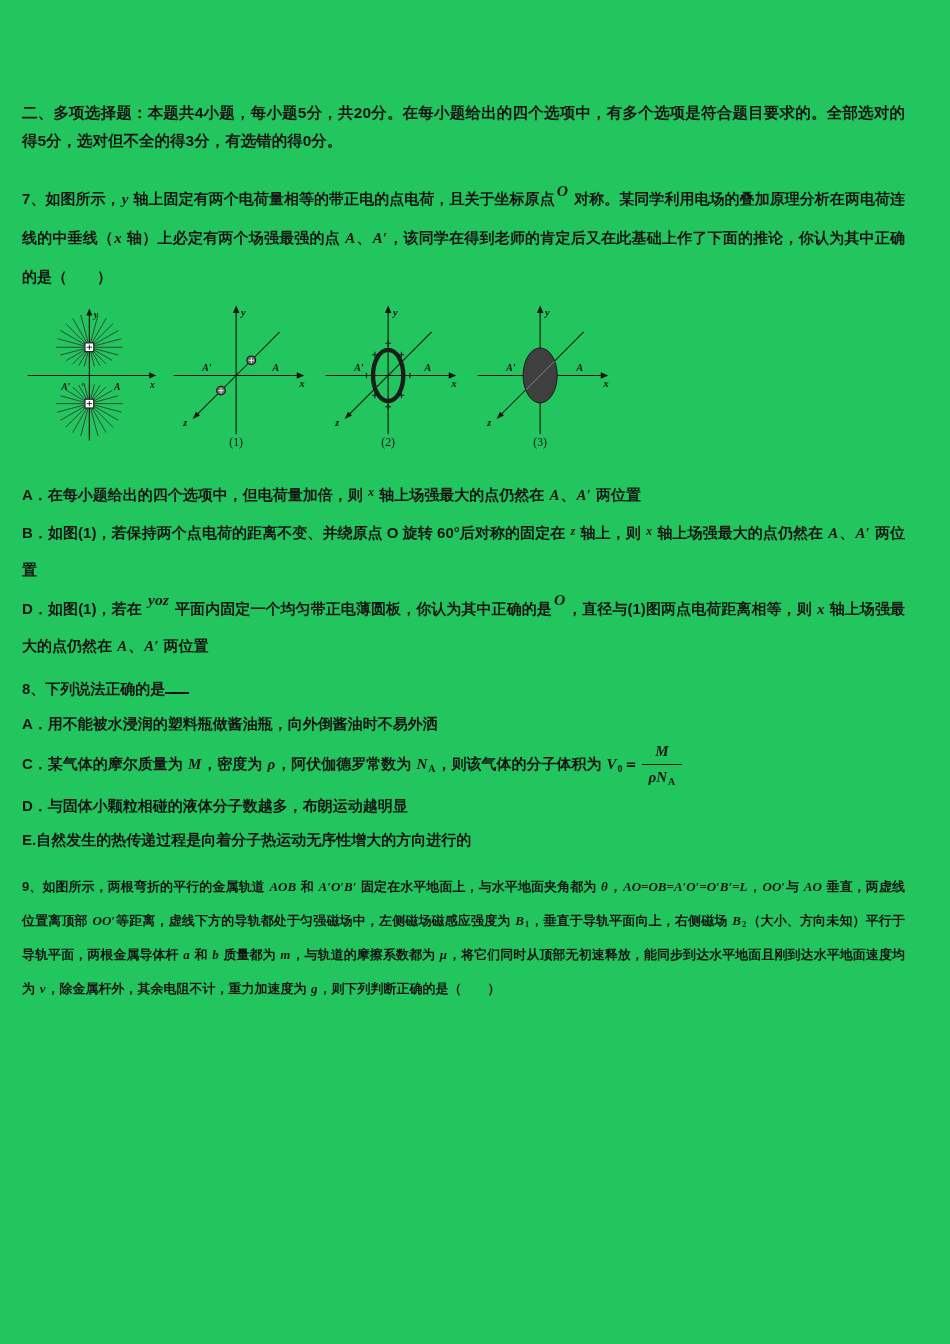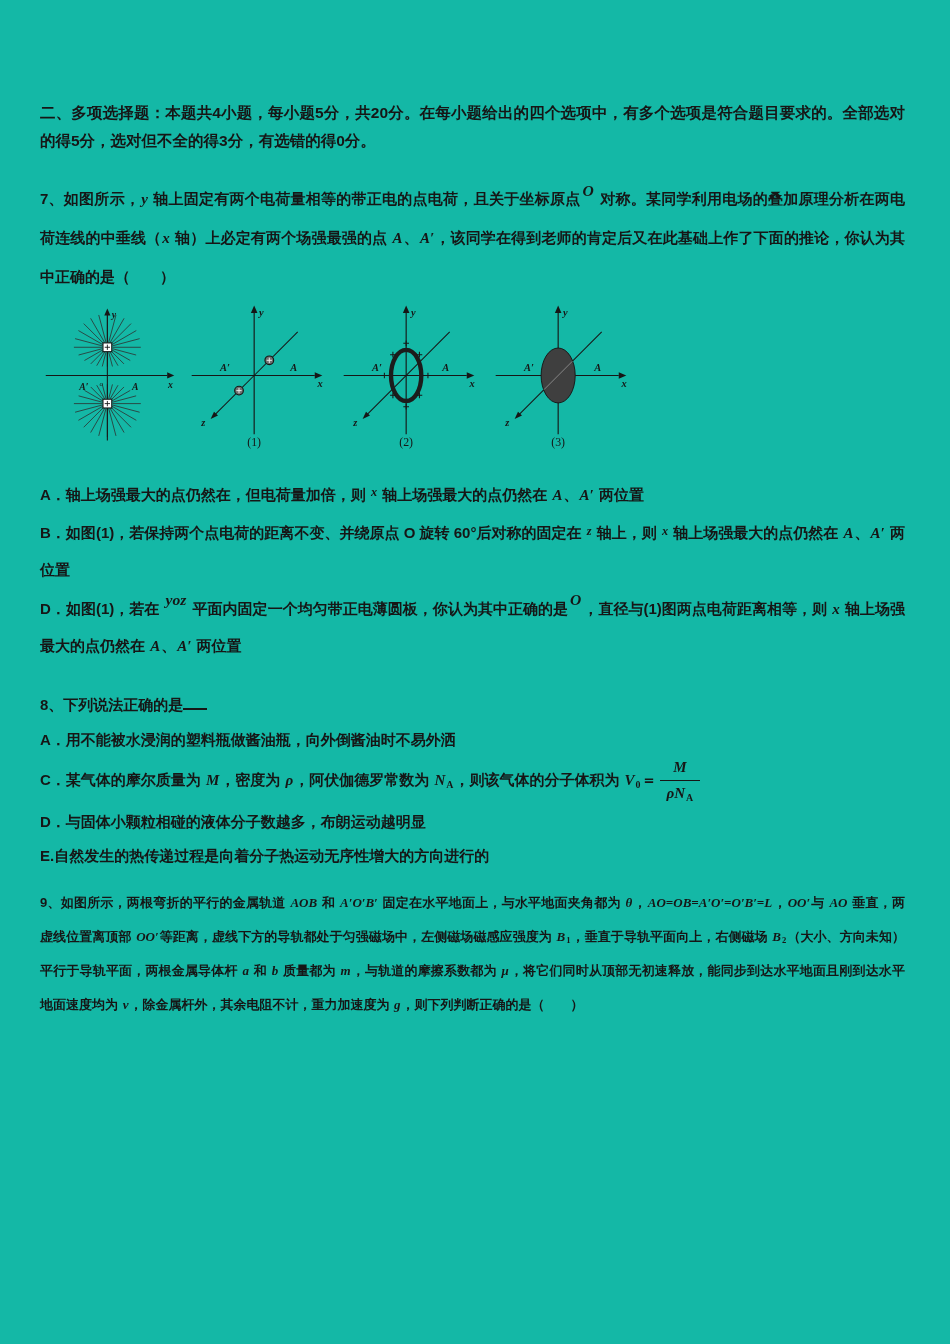--- a/index.html
+++ b/index.html
@@ -1,27 +1,27 @@
 <!DOCTYPE html>
 <html><head>
 <meta charset="utf-8">
 <style>
   html,body{margin:0;padding:0;background:#e8e8e8;}
   .page{
-    position:relative;width:950px;height:1344px;margin:0 auto;background:#14b8a6;
+    position:relative;width:950px;height:1344px;margin:0 auto;background:#22c55e;
     color:#161616;font-family:"Liberation Sans","DejaVu Sans",sans-serif;
-    box-sizing:border-box;padding:99px 45px 30px 40px;overflow:hidden;
+    box-sizing:border-box;padding:99px 45px 30px 22px;overflow:hidden;
   }
   p{margin:0;text-align:justify;}
   .hdr{font-size:15.5px;font-weight:700;line-height:1.78;}
   .stem7{margin-top:26px;font-size:15px;font-weight:600;line-height:2.5;}
   .figrow{display:flex;align-items:flex-start;gap:10px;margin:4px 0 26px 4px;}
   .figbox{flex:0 0 auto;}
   .opt{font-size:15px;font-weight:600;line-height:2.42;margin-bottom:2px;}
-  .q8blk{margin-top:24px;}
+  .q8blk{margin-top:8px;}
   .q8{font-size:15px;font-weight:600;line-height:2.3;}
   .q9{margin-top:12px;font-size:13px;font-weight:600;line-height:2.62;}
   .v{font-family:"Liberation Serif","DejaVu Serif",serif;font-style:italic;font-weight:600;padding:0 1px;}
   .sup{font-family:"Liberation Serif","DejaVu Serif",serif;font-style:italic;font-weight:600;position:relative;top:-0.55em;font-size:1.04em;padding:0 2px;}
   .vs{font-family:"Liberation Serif","DejaVu Serif",serif;font-style:italic;font-weight:600;font-size:0.82em;position:relative;top:-0.3em;padding:0 1px;}
   .sb{font-family:"Liberation Serif","DejaVu Serif",serif;font-weight:600;font-size:0.66em;vertical-align:-0.32em;padding-right:1px;}
   .blank{display:inline-block;width:24px;height:1em;border-bottom:2px solid #161616;vertical-align:baseline;}
   .frac{display:inline-block;vertical-align:middle;text-align:center;line-height:1.3;margin:0 3px;font-size:15px;}
   .frac .fnum{display:block;padding:0 6px 2px;border-bottom:1.6px solid #161616;}
   .frac .fden{display:block;padding:2px 6px 0;}
@@ -167,21 +167,21 @@
       <line x1="87" y1="63" x2="57" y2="93" stroke="#8a8a8a" stroke-width="1"></line>
       <text class="axlbl" x="77" y="15">y</text>
       <text class="axlbl" x="139" y="90">x</text>
       <text class="axlbl" x="16" y="131">z</text>
       <text class="ptlbl" x="36" y="73">A′</text>
       <text class="ptlbl" x="110" y="73">A</text>
       <text class="cap" x="72" y="153" text-anchor="middle">(3)</text>
     </svg>
   </div>
 
-  <p class="opt"><span>A．轴上场强最大的点仍然在，但电荷量加倍，则 </span><span class="vs">x</span><span> 轴上场强最大的点仍然在 </span><span class="v">A</span><span>、</span><span class="v">A′</span><span> 两位置</span></p>
+  <p class="opt"><span>A．在每小题给出的四个选项中，但电荷量加倍，则 </span><span class="vs">x</span><span> 轴上场强最大的点仍然在 </span><span class="v">A</span><span>、</span><span class="v">A′</span><span> 两位置</span></p>
   <p class="opt"><span>B．如图(1)，若保持两个点电荷的距离不变、并绕原点 O 旋转 60°后对称的固定在 </span><span class="vs">z</span><span> 轴上，则 </span><span class="vs">x</span><span> 轴上场强最大的点仍然在 </span><span class="v">A</span><span>、</span><span class="v">A′</span><span> 两位置</span></p>
   <p class="opt"><span>D．如图(1)，若在 </span><span class="sup">yoz</span><span> 平面内固定一个均匀带正电薄圆板，你认为其中正确的是</span><span class="sup">O</span><span>，直径与(1)图两点电荷距离相等，则 </span><span class="v">x</span><span> 轴上场强最大的点仍然在 </span><span class="v">A</span><span>、</span><span class="v">A′</span><span> 两位置</span></p>
 
   <div class="q8blk">
     <p class="q8"><span>8、下列说法正确的是</span><span class="blank"></span></p>
     <p class="q8"><span>A．用不能被水浸润的塑料瓶做酱油瓶，向外倒酱油时不易外洒</span></p>
     <p class="q8"><span>C．某气体的摩尔质量为 </span><span class="v">M</span><span>，密度为 </span><span class="v">ρ</span><span>，阿伏伽德罗常数为 </span><span class="v">N</span><span class="sb">A</span><span>，则该气体的分子体积为 </span><span class="v">V</span><span class="sb">0</span><span>＝</span><span class="frac"><span class="fnum"><span class="v">M</span></span><span class="fden"><span class="v">ρN</span><span class="sb">A</span></span></span></p>
     <p class="q8"><span>D．与固体小颗粒相碰的液体分子数越多，布朗运动越明显</span></p>
     <p class="q8"><span>E.自然发生的热传递过程是向着分子热运动无序性增大的方向进行的</span></p>
   </div>

